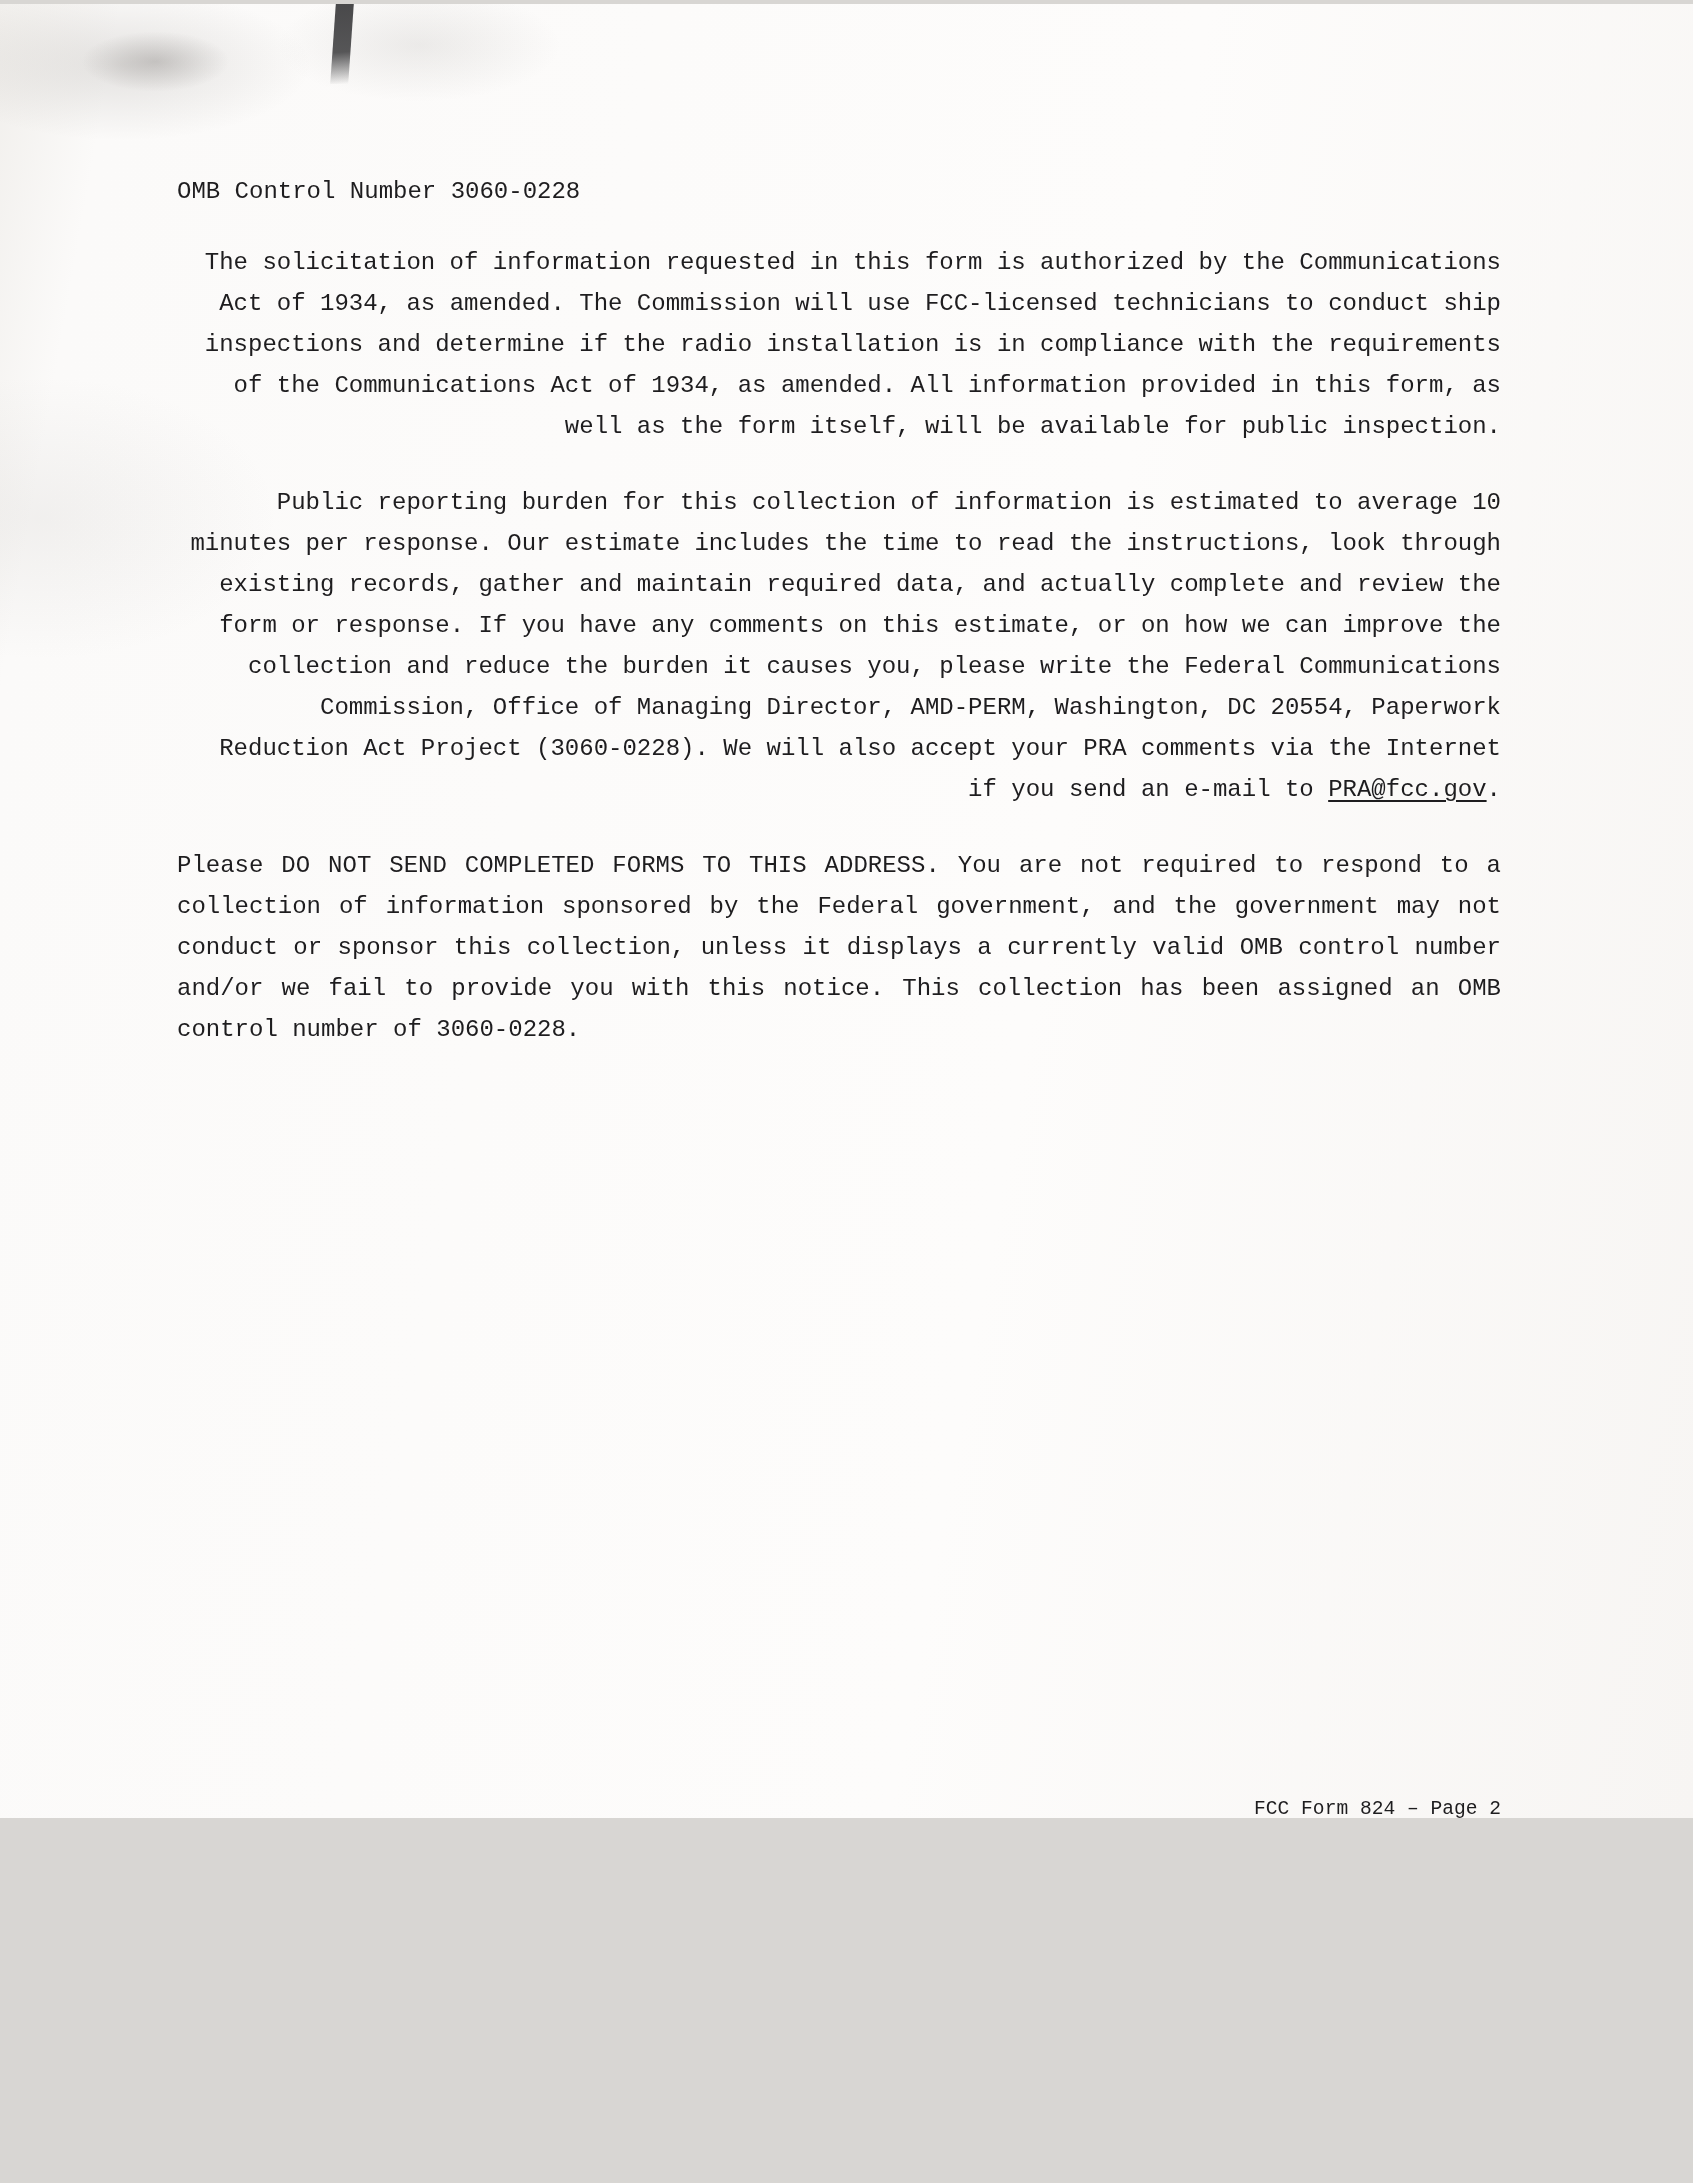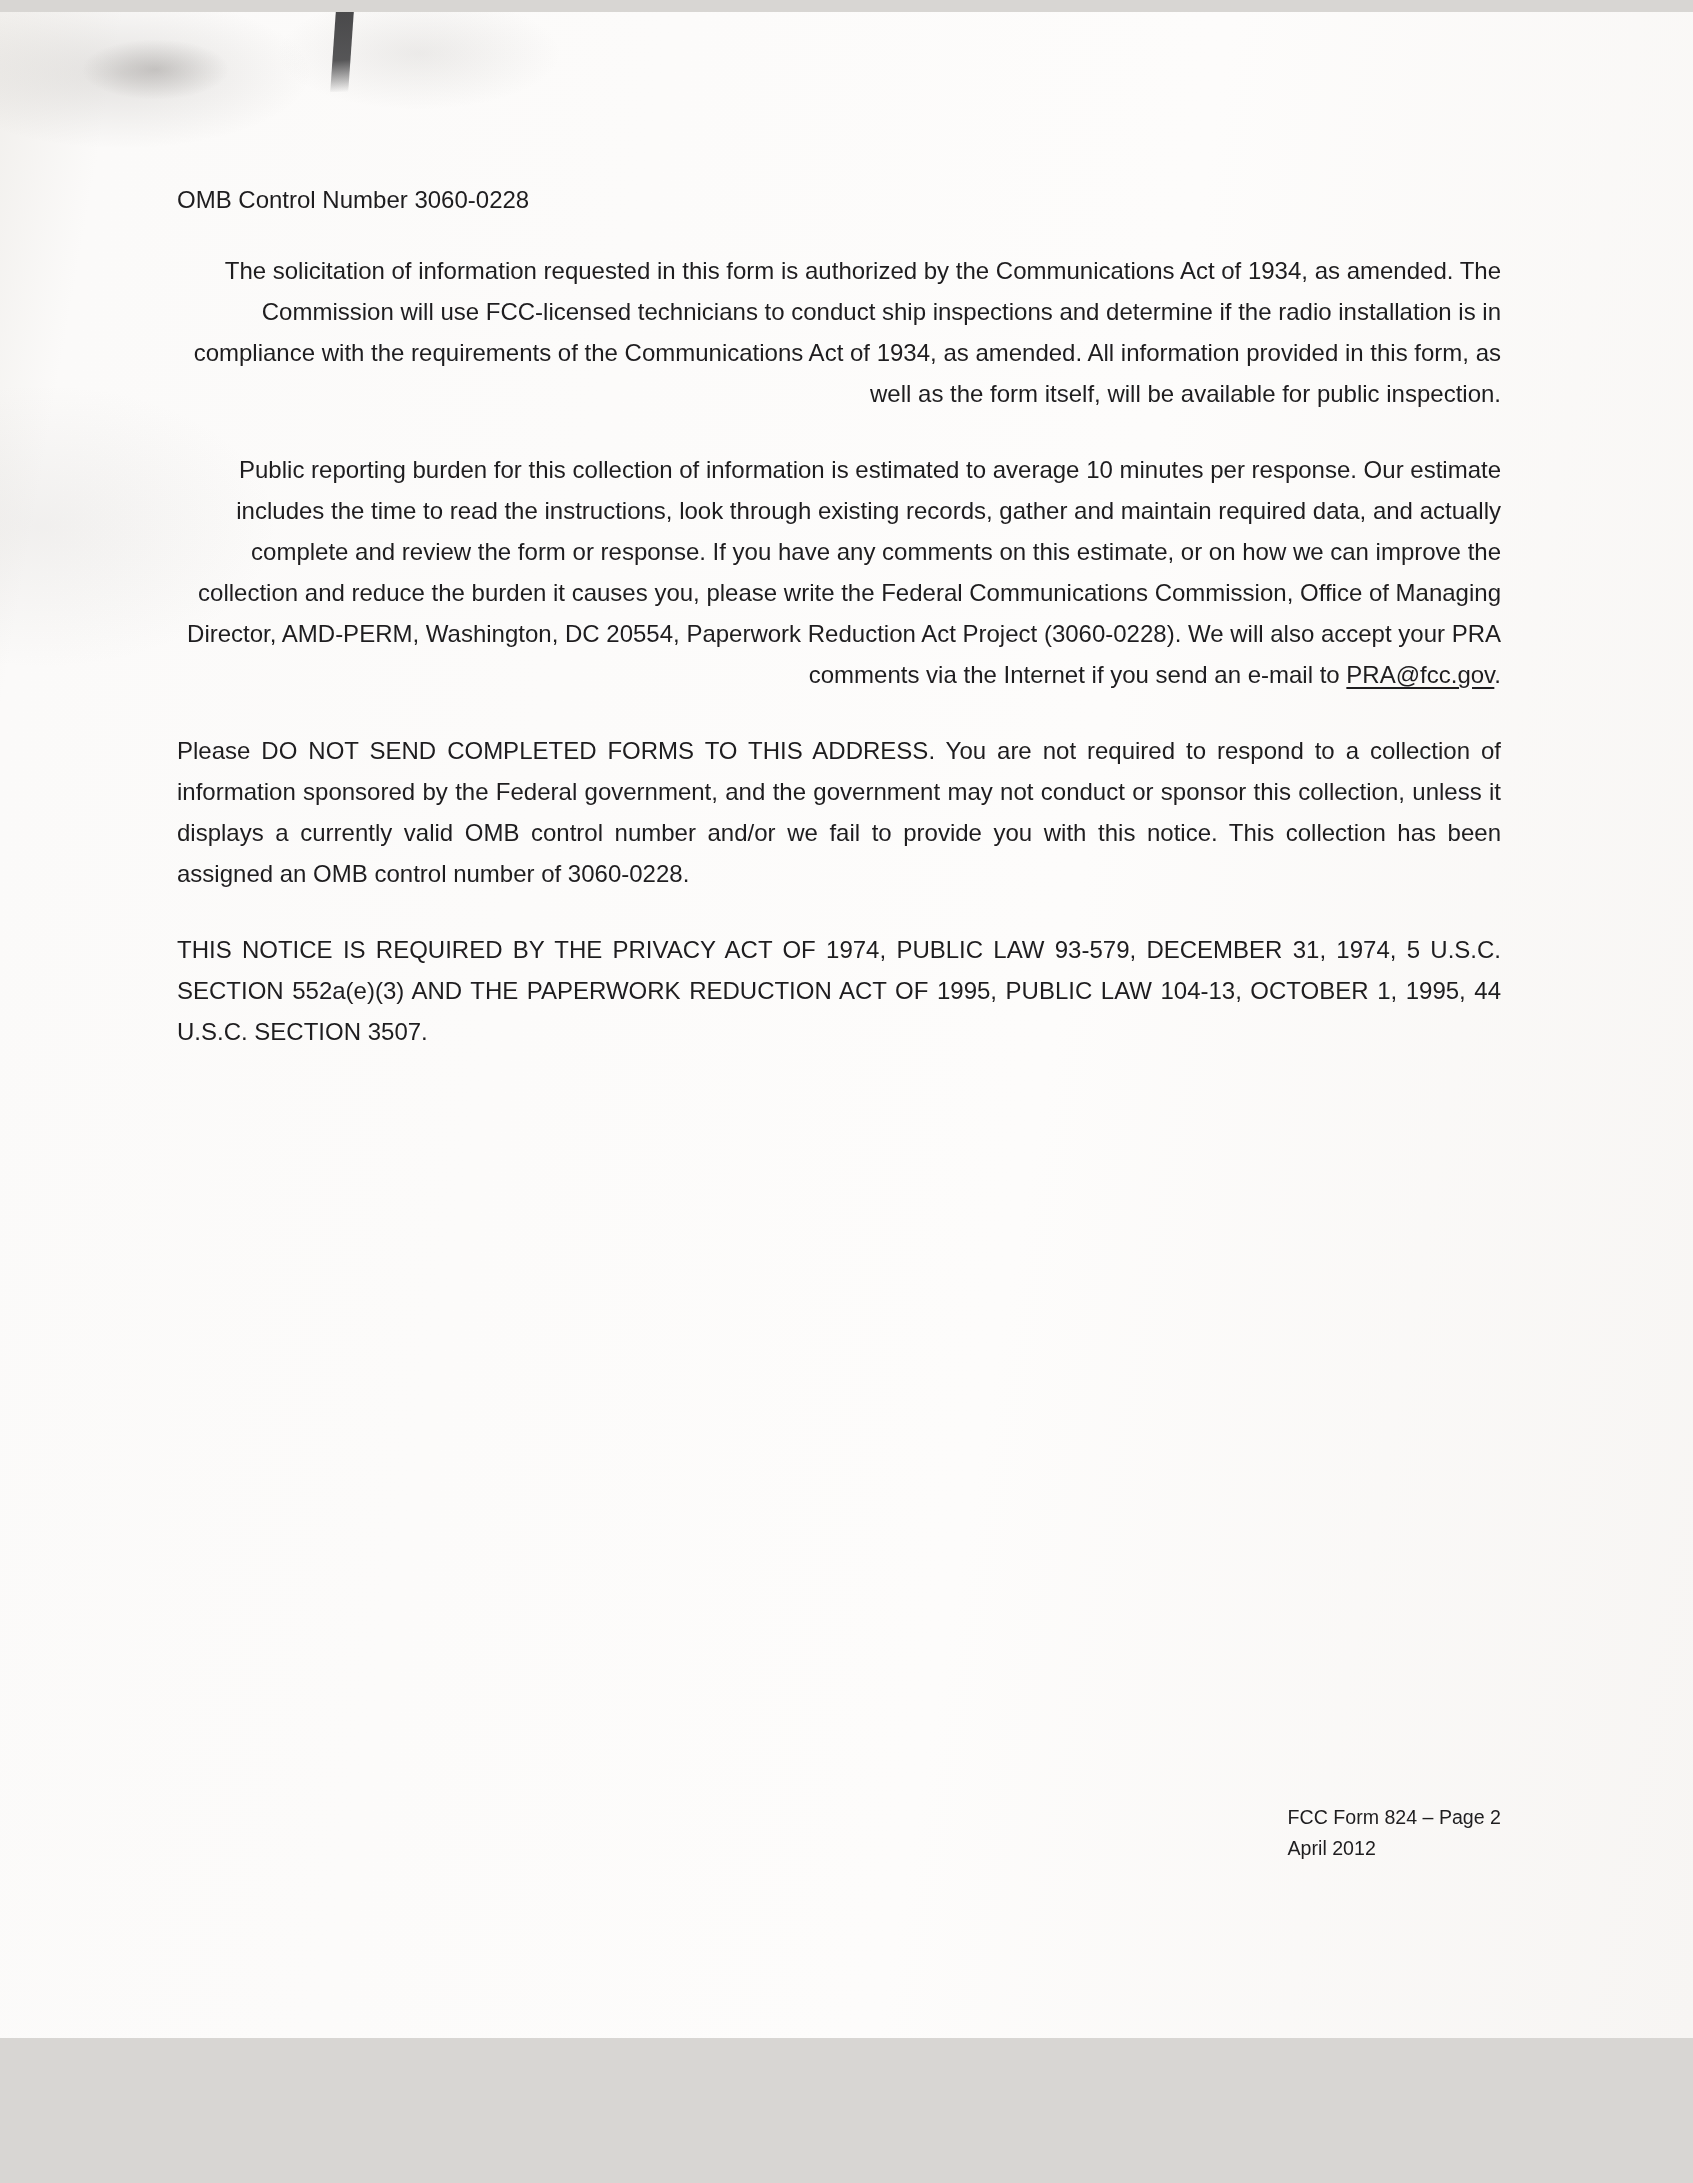--- a/index.html
+++ b/index.html
@@ -1,26 +1,26 @@
 <!DOCTYPE html>
 <html style="font-size:10.8px"><head>
 <meta charset="utf-8">
 <style>
   html, body { margin: 0; padding: 0; background: #d8d6d3; }
   .page {
     position: relative;
     width: 1693px;
-    height: 2026px;
-    margin: 12px auto;
+    height: 1814px;
+    margin: 4px auto;
     background:
       radial-gradient(ellipse 270px 108px at 122px 61px, rgba(120,115,110,0.18), rgba(120,115,110,0) 70%),
       radial-gradient(ellipse 203px 81px at 419px 41px, rgba(120,115,110,0.12), rgba(120,115,110,0) 70%),
       radial-gradient(ellipse 338px 203px at 41px 514px, rgba(150,145,140,0.10), rgba(150,145,140,0) 70%),
       linear-gradient(100deg, #f1efec 0%, #fbfaf9 6%, #fdfcfb 60%, #f7f5f3 100%);
-    font-family: Liberation Sans, sans-serif;
+    font-family: Liberation Mono, monospace;
     color: #1e1d1f;
     overflow: hidden;
   }
   .scan-mark-1 {
     position: absolute;
     left: 333px; top: 0;
     width: 17.6px; height: 80px;
     background: linear-gradient(175deg, #2a2a2c 0%, #3a3a3c 60%, rgba(58,58,60,0) 100%);
     transform: skewX(-4deg);
     opacity: 0.85;
@@ -86,21 +86,20 @@
 
     <p class="omb-line">OMB Control Number 3060-0228</p>
 
 
     <p class="para">The solicitation of information requested in this form is authorized by the Communications Act of 1934, as amended.  The Commission will use FCC-licensed technicians to conduct ship inspections and determine if the radio installation is in compliance with the requirements of the Communications Act of 1934, as amended.   All information provided in this form, as well as the form itself, will be available for public inspection.</p>
 
     <p class="para"><span>Public reporting burden for this collection of information is estimated to average 10 minutes per response.  Our estimate includes the time to read the instructions, look through existing records, gather and maintain required data, and actually complete and review the form or response.  If you have any comments on this estimate, or on how we can improve the collection and reduce the burden it causes you, please write the Federal Communications Commission, Office of Managing Director, AMD-PERM, Washington, DC 20554, Paperwork Reduction Act Project (3060-0228).   We will also accept your PRA comments via the Internet if you send an e-mail to </span><span class="email-link">PRA@fcc.gov</span><span>.</span></p>
 
     <p class="para justified">Please DO NOT SEND COMPLETED FORMS TO THIS ADDRESS.   You are not required to respond to a collection of information sponsored by the Federal government, and the government may not conduct or sponsor this collection, unless it displays a currently valid OMB control number and/or we fail to provide you with this notice.  This collection has been assigned an OMB control number of 3060-0228.</p>
 
-    <p class="para justified last">THIS NOTICE IS REQUIRED BY THE PRIVACY ACT OF 1974, PUBLIC LAW 93-579, DECEMBER 31, 1974, 5 U.S.C. SECTION 552a(e)(3) AND THE PAPERWORK REDUCTION ACT OF 1995, PUBLIC LAW 104-13, OCTOBER 1, 1995, 44 U.S.C. SECTION 3507.</p>
 
   </div>
 
   <div class="footer">
     <div>FCC Form 824 – Page 2</div>
     <div>April 2012</div>
   </div>
 
 </div>
 

